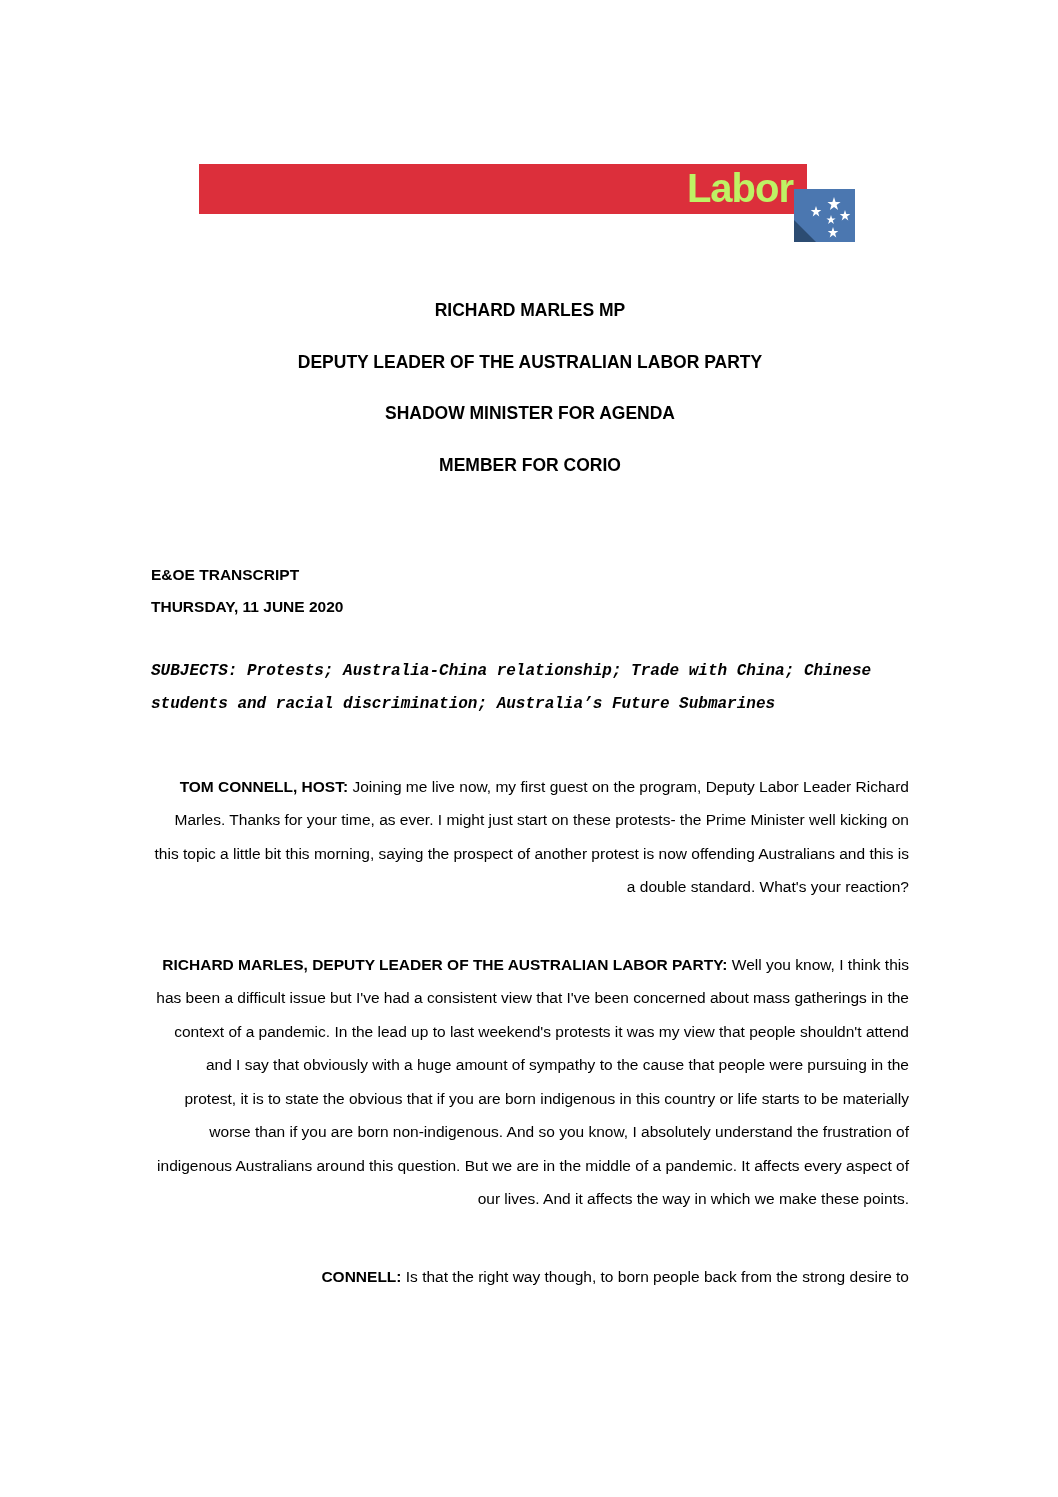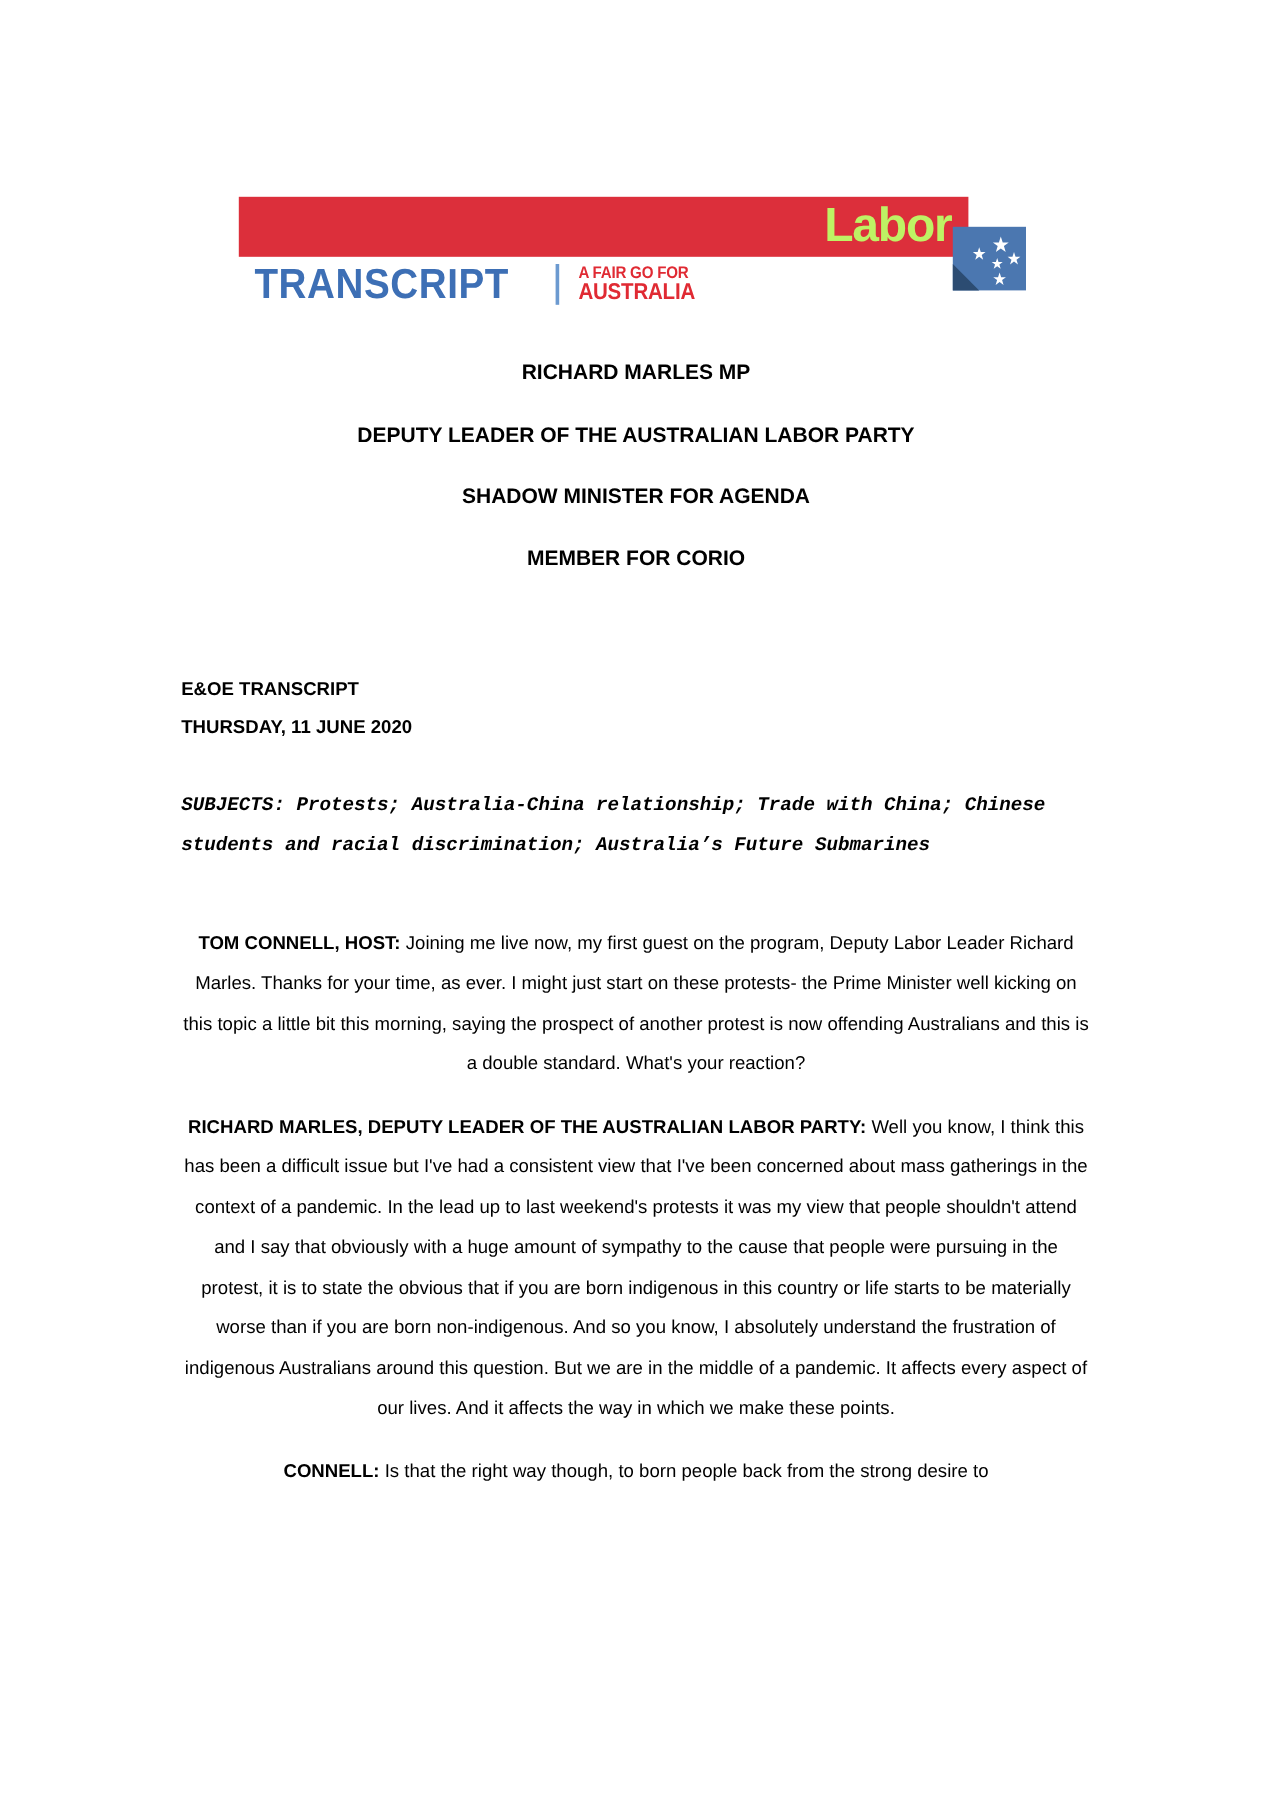--- a/index.html
+++ b/index.html
@@ -134,23 +134,23 @@
     font-size: 16px;
     line-height: 33px;
     font-family: Liberation Mono, monospace;
   }
 
   .spacer-sm { height: 33px; }
 
   .para {
     font-size: 15.5px;
     line-height: 33.5px;
-    text-align: center;
-  }
-  .para + .para { margin-top: 19px; }
+    text-align: right;
+  }
+  .para + .para { margin-top: 44px; }
   .para .speaker { font-weight: bold; }
 </style>
 </head>
 <body>
 
 <div class="page">
 
   <div class="letterhead">
 
     <div class="red-banner">
@@ -164,28 +164,20 @@
 
           <polygon points="40,8 41.6,13 46.6,13 42.6,16 44.1,21 40,18 35.9,21 37.4,16 33.4,13 38.4,13"></polygon>
           <polygon points="22,17 23.3,21 27.3,21 24.1,23.4 25.3,27.4 22,25 18.7,27.4 19.9,23.4 16.7,21 20.7,21"></polygon>
           <polygon points="51,21 52.3,25 56.3,25 53.1,27.4 54.3,31.4 51,29 47.7,31.4 48.9,27.4 45.7,25 49.7,25"></polygon>
           <polygon points="37,26 38.1,29.4 41.6,29.4 38.8,31.5 39.9,34.9 37,32.8 34.1,34.9 35.2,31.5 32.4,29.4 35.9,29.4"></polygon>
           <polygon points="39,38 40.3,42 44.3,42 41.1,44.4 42.3,48.4 39,46 35.7,48.4 36.9,44.4 33.7,42 37.7,42"></polygon>
         </g>
       </svg>
     </div>
 
-    <div class="lower-logo">
-      <span class="transcript-word">TRANSCRIPT</span>
-      <span class="divider-bar"></span>
-      <span class="fairgo">
-        <span class="l1">A FAIR GO FOR</span>
-        <span class="l2">AUSTRALIA</span>
-      </span>
-    </div>
   </div>
 
   <div class="doc">
 
     <div class="title-block">
       <span class="tline">RICHARD MARLES MP</span>
       <span class="tline">DEPUTY LEADER OF THE AUSTRALIAN LABOR PARTY</span>
       <span class="tline">SHADOW MINISTER FOR AGENDA</span>
       <span class="tline">MEMBER FOR CORIO</span>
     </div>

